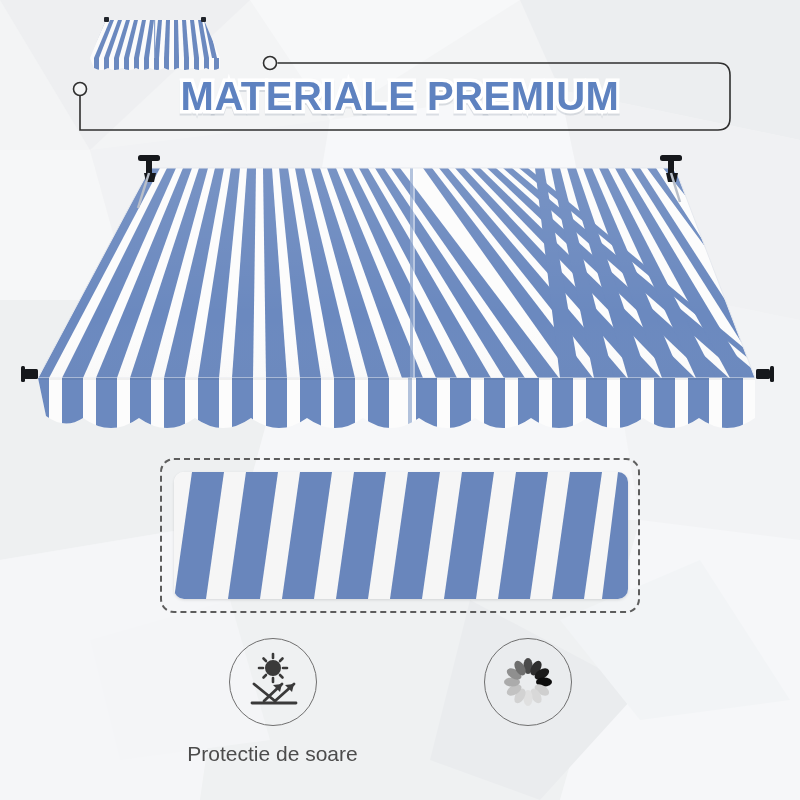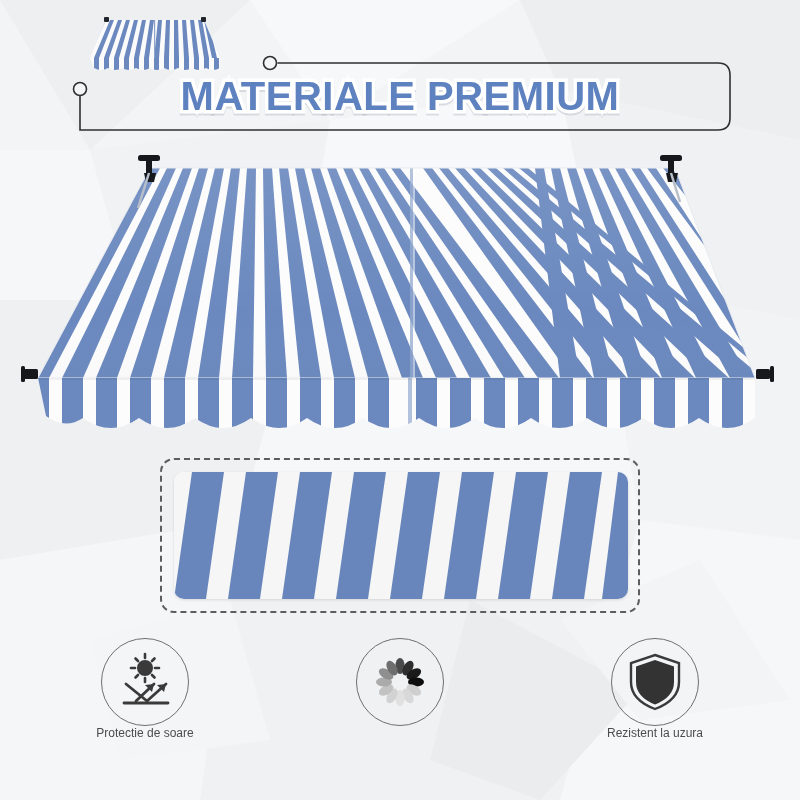--- a/index.html
+++ b/index.html
@@ -71,21 +71,21 @@
   .feature{
     width:255px;display:flex;flex-direction:column;align-items:center;
   }
   .feature .ring{
     width:86px;height:86px;border-radius:50%;
     border:1.5px solid #6f6f6f;
     display:flex;align-items:center;justify-content:center;
     background:transparent;
   }
   .feature .cap{
-    font-size:12px;color:#4c4c4c;
+    margin-top:16px;font-size:21px;color:#4c4c4c;
     font-family:"Liberation Sans", sans-serif;
     white-space:nowrap;
   }
 </style>
 </head>
 <body>
 
 <div id="stage">
 
   <svg class="bg-poly" viewBox="0 0 800 800" preserveAspectRatio="none">
@@ -379,25 +379,16 @@
                 <ellipse cx="0" cy="-16" rx="4.6" ry="8" fill="#8f8f8f"></ellipse>
               </g>
             <g transform="rotate(330)">
                 <ellipse cx="0" cy="-16" rx="4.6" ry="8" fill="#6e6e6e"></ellipse>
               </g>
           </g>
         </svg>
       </div>
     </div>
 
-    <div class="feature">
-      <div class="ring">
-        <svg width="56" height="60" viewBox="0 0 56 60">
-          <path d="M28,3 L52,11 L52,30 Q52,48 28,57 Q4,48 4,30 L4,11 Z" fill="none" stroke="#3a3a3a" stroke-width="2.4"></path>
-          <path d="M28,8 L47,14.5 L47,30 Q47,45 28,52.5 Q9,45 9,30 L9,14.5 Z" fill="#333333"></path>
-        </svg>
-      </div>
-      <div class="cap">Rezistent la uzura</div>
-    </div>
 
   </div>
 
 </div>
 
 </body></html>

